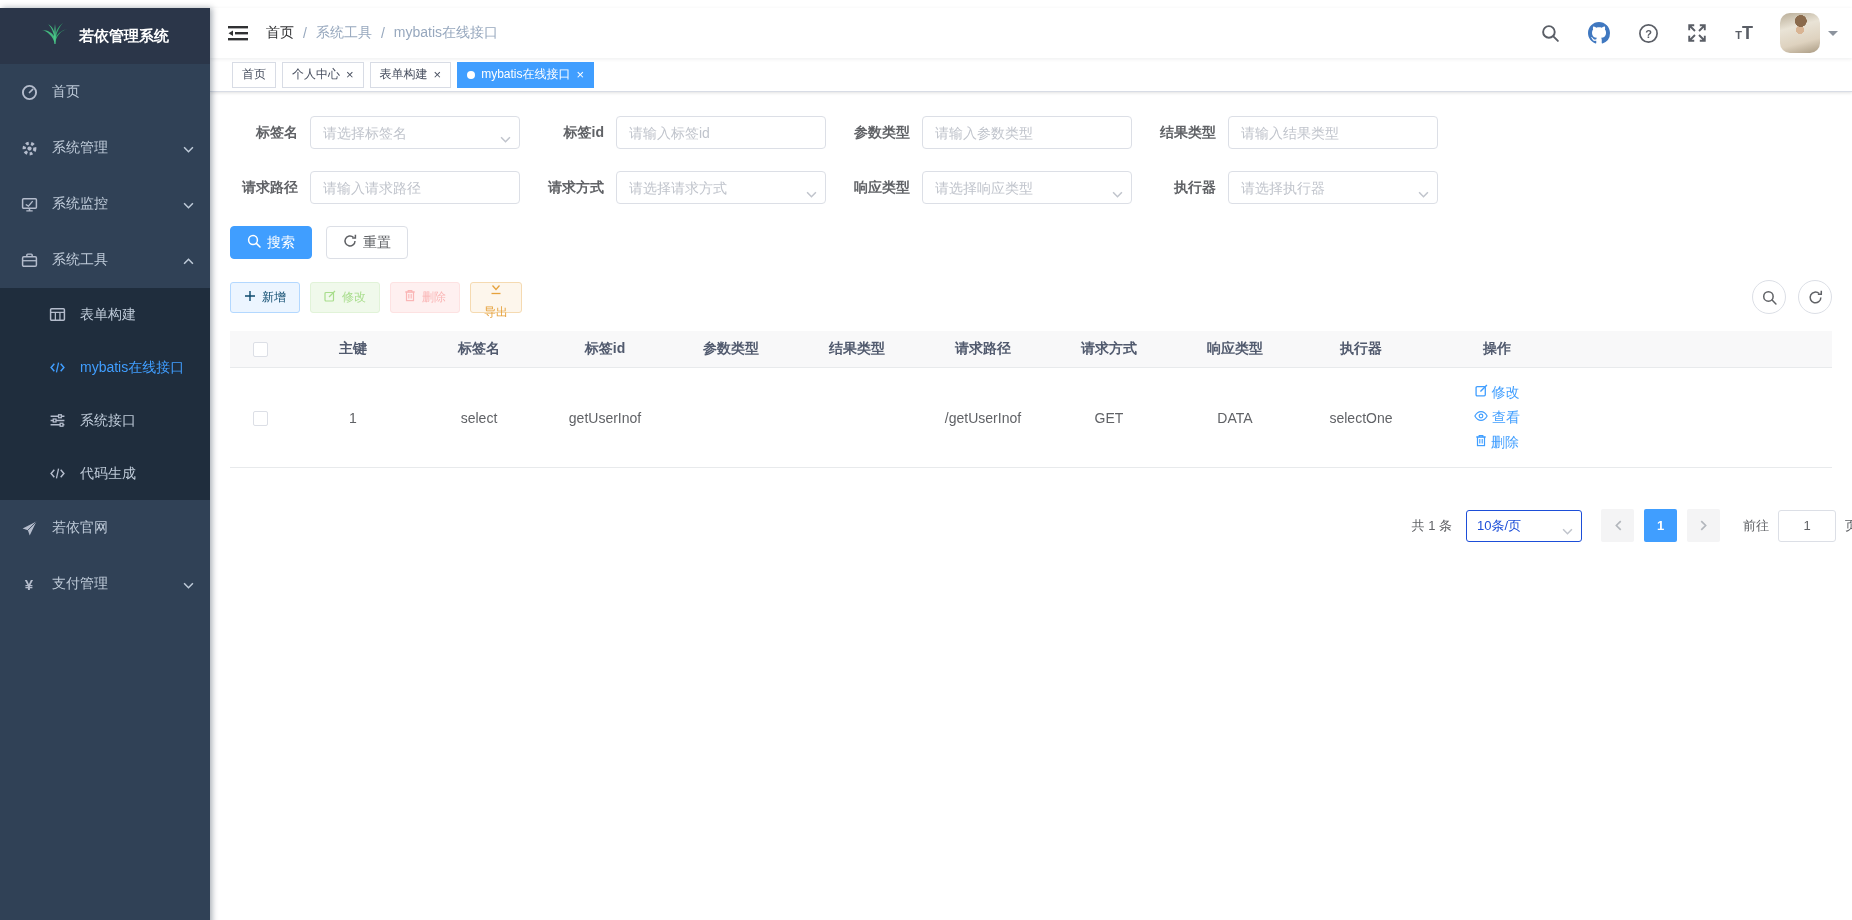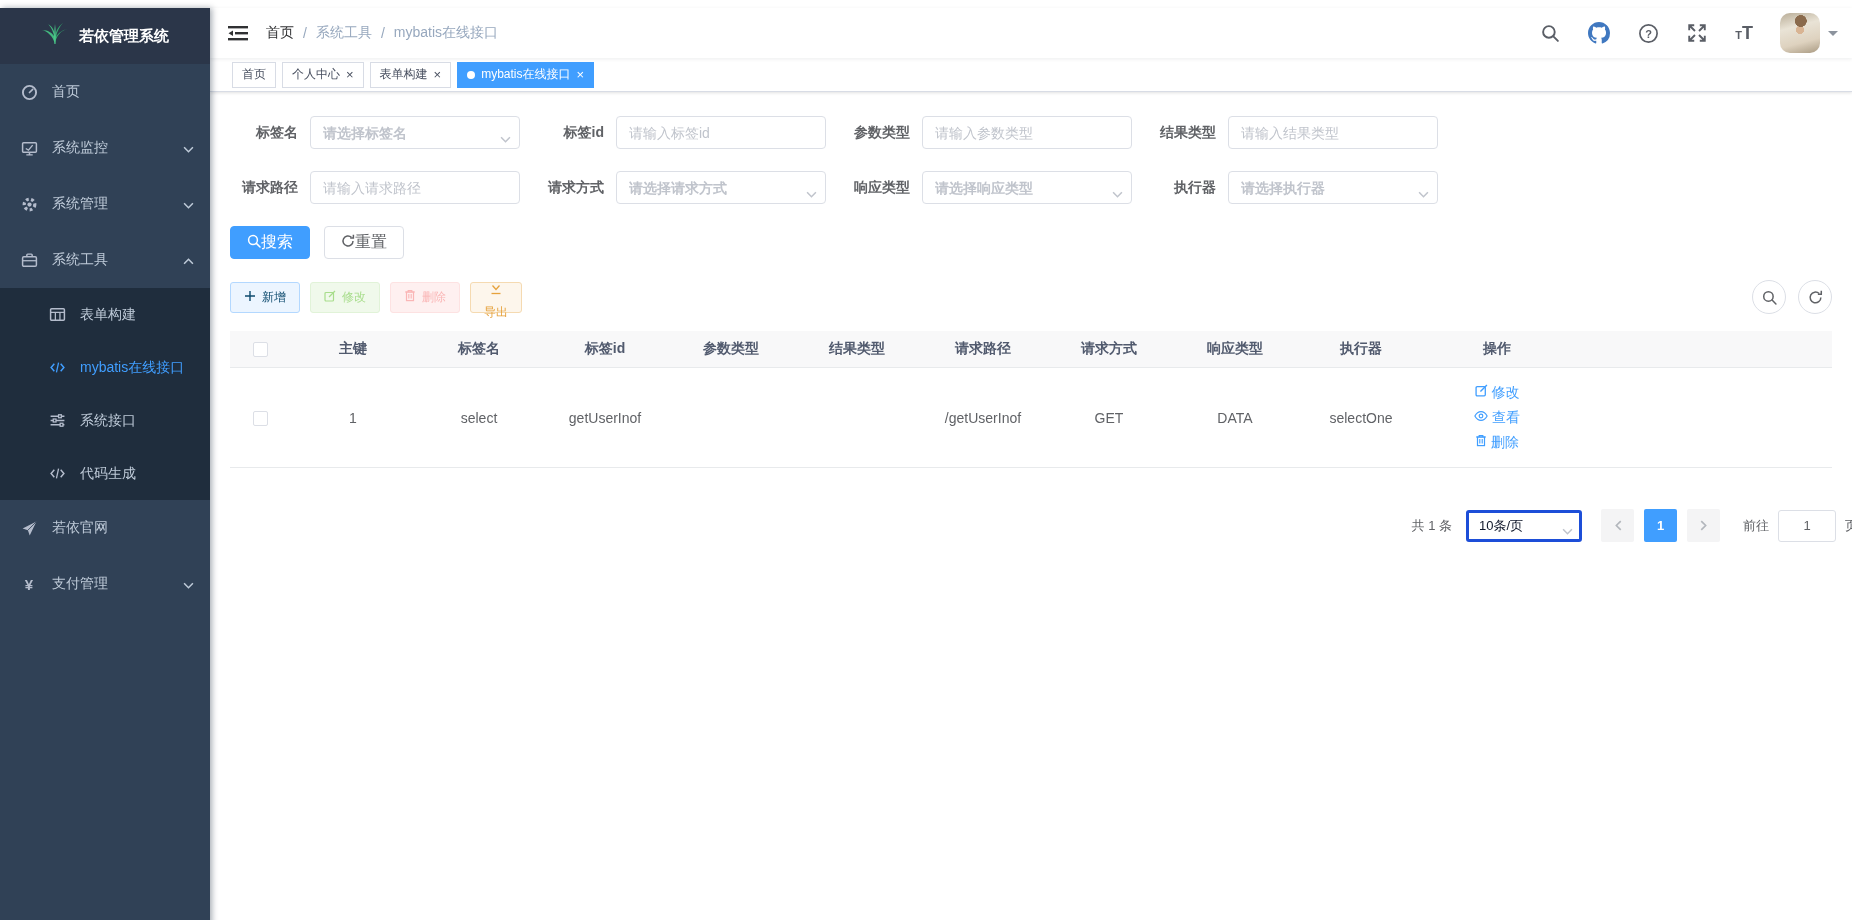--- a/index.html
+++ b/index.html
@@ -59,25 +59,25 @@
   
   .filter-row { display:flex; margin-bottom:22px; }
   .filter-item { display:flex; align-items:center; margin-right:16px; }
   .filter-label { width:80px; text-align:right; padding-right:12px; font-size:14px;
     font-weight:bold; color:#606266; flex:0 0 80px; }
   .ctrl { position:relative; width:210px; }
   .ctrl input { width:210px; height:33px; border:1px solid #dcdfe6; border-radius:4px;
     padding:0 12px; font-size:14px; color:#606266; outline:none;
     font-family:"Liberation Sans","DejaVu Sans",sans-serif; }
   .ctrl input::placeholder { color:#c0c4cc; }
-  .ctrl.select input { padding-right:28px;font-weight:bold; }
+  .ctrl.select input { padding-right:28px; }
   .ctrl .sel-caret { position:absolute; right:9px; top:13px; pointer-events:none; }
 
-  .btn { display:inline-flex; align-items:center; justify-content:center; 
-    border-radius:4px; font-size:16px; cursor:pointer; border:1px solid #dcdfe6;
+  .btn { display:inline-flex; align-items:center; justify-content:center; gap:6px;
+    border-radius:4px; font-size:14px; cursor:pointer; border:1px solid #dcdfe6;
     background:#fff; color:#606266; height:33px; padding:0 16px; }
   .btn-primary { background:#409eff; border-color:#409eff; color:#fff; }
   .search-row { display:flex; gap:14px; margin-bottom:21px; }
 
   
   .toolbar { display:flex; align-items:center; gap:10px; margin-bottom:17px; }
   .mini-btn { display:inline-flex; align-items:center; gap:6px; font-size:12px;
     height:31px; padding:0 13px; border-radius:3px; border:1px solid; cursor:pointer; }
   .mb-add { color:#0c4a6e; background:#ecf5ff; border-color:#b3d8ff; }
   .mb-edit { color:#a8dd8c; background:#f0f9eb; border-color:#e1f3d8; cursor:not-allowed; }
@@ -96,22 +96,22 @@
   .checkbox { display:inline-block; width:15px; height:15px; border:1px solid #dcdfe6;
     border-radius:2px; background:#fff; cursor:pointer; vertical-align:middle; }
   .op-link { display:flex; align-items:center; justify-content:center; gap:4px;
     color:#409eff; line-height:25px; cursor:pointer; font-size:14px; }
 
   
   .pagination { display:flex; align-items:center; justify-content:flex-end;
     margin:41px -26px 0 0; color:#606266; font-size:13px; }
   .pg-total { margin-right:14px; }
   .pg-sizer { position:relative; width:116px; margin-right:14px; }
-  .pg-sizer .pg-sizer-box { width:116px; height:32px; border:3px solid #1d4ed8; border-radius:3px;
-    display:flex; align-items:center; padding:0 10px; color:#0f172a; font-size:13px; cursor:pointer; }
+  .pg-sizer .pg-sizer-box { width:116px; height:32px; border:1px solid #1d4ed8; border-radius:3px;
+    display:flex; align-items:center; padding:0 10px; color:#1d4ed8; font-size:13px; cursor:pointer; }
   .pg-sizer .sel-caret { position:absolute; right:9px; top:13px; }
   .pg-btn { width:33px; height:33px; background:#f4f4f5; border-radius:2px; margin:0 5px;
     display:flex; align-items:center; justify-content:center; color:#a8abb2; cursor:pointer; }
   .pg-num { width:33px; height:33px; background:#409eff; color:#fff; border-radius:2px;
     display:flex; align-items:center; justify-content:center; font-weight:bold; font-size:13px;
     margin:0 5px; cursor:pointer; }
   .pg-goto { margin-left:18px; display:flex; align-items:center; gap:9px; }
   .pg-goto input { width:58px; height:32px; border:1px solid #dcdfe6; border-radius:3px;
     text-align:center; font-size:13px; color:#606266; outline:none; }
 </style>
@@ -139,41 +139,41 @@
               <circle cx="8" cy="8" r="6.2" fill="none" stroke="currentColor" stroke-width="1.8"></circle>
               <path d="M8 8 L11 5" stroke="currentColor" stroke-width="1.6" stroke-linecap="round"></path>
             </svg>
         </span>
         <span class="mi-label">首页</span>
       </div>
 
       <div class="menu-item">
         <span class="mi-icon">
           <svg width="17" height="17" viewBox="0 0 16 16">
+              <circle cx="8" cy="8" r="5" fill="none" stroke="currentColor" stroke-width="3" stroke-dasharray="2.6 2.3"></circle>
+              <circle cx="8" cy="8" r="2" fill="currentColor"></circle>
+            </svg>
+        </span>
+        <span class="mi-label">系统管理</span>
+        <span class="mi-arrow">
+          <svg width="11" height="7" viewBox="0 0 10 6">
+              <path d="M1 1 L5 5 L9 1" fill="none" stroke="currentColor" stroke-width="1.4"></path>
+            </svg>
+        </span>
+      </div>
+
+      <div class="menu-item">
+        <span class="mi-icon">
+          <svg width="17" height="17" viewBox="0 0 16 16">
               <rect x="1.5" y="2.5" width="13" height="9" rx="1" fill="none" stroke="currentColor" stroke-width="1.4"></rect>
               <path d="M4.5 8 L7 9.5 L11 4.8" fill="none" stroke="currentColor" stroke-width="1.3"></path>
               <path d="M8 11.5 V14 M5 14 H11" stroke="currentColor" stroke-width="1.4"></path>
             </svg>
         </span>
         <span class="mi-label">系统监控</span>
-        <span class="mi-arrow">
-          <svg width="11" height="7" viewBox="0 0 10 6">
-              <path d="M1 1 L5 5 L9 1" fill="none" stroke="currentColor" stroke-width="1.4"></path>
-            </svg>
-        </span>
-      </div>
-
-      <div class="menu-item">
-        <span class="mi-icon">
-          <svg width="17" height="17" viewBox="0 0 16 16">
-              <circle cx="8" cy="8" r="5" fill="none" stroke="currentColor" stroke-width="3" stroke-dasharray="2.6 2.3"></circle>
-              <circle cx="8" cy="8" r="2" fill="currentColor"></circle>
-            </svg>
-        </span>
-        <span class="mi-label">系统管理</span>
         <span class="mi-arrow">
           <svg width="11" height="7" viewBox="0 0 10 6">
               <path d="M1 1 L5 5 L9 1" fill="none" stroke="currentColor" stroke-width="1.4"></path>
             </svg>
         </span>
       </div>
 
       <div class="menu-item">
         <span class="mi-icon">
           <svg width="17" height="17" viewBox="0 0 16 16">

